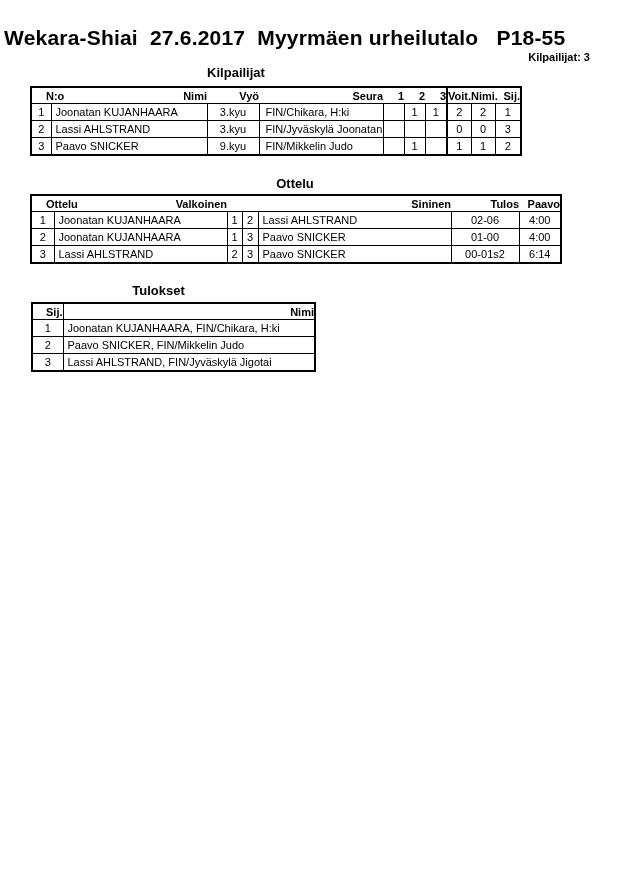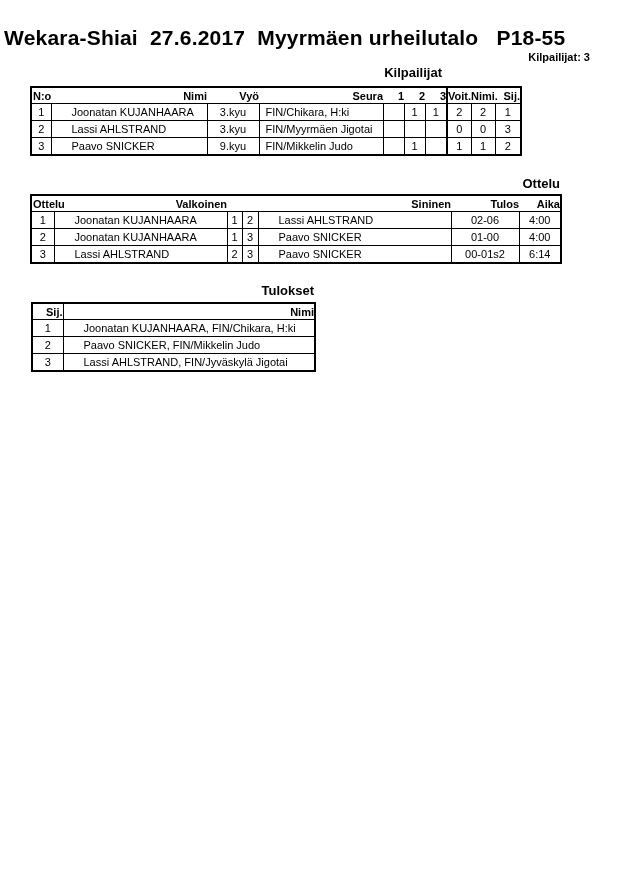--- a/index.html
+++ b/index.html
@@ -25,27 +25,27 @@
   }
   .competitors-count {
     position: absolute;
     top: 51px;
     right: 40px;
     font-size: 11px;
     font-weight: bold;
   }
   .section-heading {
     position: absolute;
-    text-align: right;
+    text-align: center;
     font-size: 13px;
     font-weight: bold;
   }
   #heading-kilpailijat { top: 65px;  left: 30px; width: 412px; }
   #heading-ottelut     { top: 176px; left: 30px; width: 530px; }
-  #heading-tulokset    { top: 283px; left: 31px; width: 283px; }
+  #heading-tulokset    { top: 283px; left: 17px; width: 283px; }
 
   table.doc-table {
     position: absolute;
     border-collapse: collapse;
     table-layout: fixed;
     font-size: 11px;
     border: 2px solid #000000;
   }
   #table-kilpailijat { top: 86px;  left: 30px; width: 490px; }
   #table-ottelut     { top: 194px; left: 30px; width: 530px; }
@@ -64,23 +64,23 @@
   }
   .doc-table td {
     border: 1px solid #000000;
     height: 16px;
     padding: 0;
     text-align: center;
     vertical-align: middle;
     white-space: nowrap;
     overflow: hidden;
   }
-  .doc-table .left   { text-align: left; padding-left: 20px; }
+  .doc-table .left   { text-align: left; padding-left: 4px; }
   .doc-table .left-sm{ text-align: left; padding-left: 6px; margin-top: 12px; }
-  .doc-table th.edge-left { text-align: left; padding-left: 1px; }
+  .doc-table th.edge-left { text-align: left; padding-left: 14px; }
   .thick-left { border-left: 2px solid #000000 !important; margin-left: 40px; }
   
   #table-tulokset th { border-left: 1px solid #000000; border-right: 1px solid #000000; }
 </style>
 </head>
 <body>
 
 <div class="page">
 
   <div class="main-title">Wekara-Shiai  27.6.2017  Myyrmäen urheilutalo   P18-55</div>
@@ -125,21 +125,21 @@
         <td>1</td>
         <td>1</td>
         <td class="thick-left">2</td>
         <td>2</td>
         <td>1</td>
       </tr>
       <tr>
         <td>2</td>
         <td class="left">Lassi AHLSTRAND</td>
         <td>3.kyu</td>
-        <td class="left-sm">FIN/Myyrmäen Jigotai</td>
+        <td class="left-sm">FIN/Jyväskylä Joonatan</td>
         <td></td>
         <td></td>
         <td></td>
         <td class="thick-left">0</td>
         <td>0</td>
         <td>3</td>
       </tr>
       <tr>
         <td>3</td>
         <td class="left">Paavo SNICKER</td>
@@ -168,21 +168,21 @@
         <col style="width:42px">
     </colgroup>
     <thead>
       <tr>
         <th class="edge-left">Ottelu</th>
         <th>Valkoinen</th>
         <th></th>
         <th></th>
         <th>Sininen</th>
         <th>Tulos</th>
-        <th>Aika</th>
+        <th>Paavo</th>
       </tr>
     </thead>
     <tbody>
       <tr>
         <td>1</td>
         <td class="left">Joonatan KUJANHAARA</td>
         <td>1</td>
         <td>2</td>
         <td class="left">Lassi AHLSTRAND</td>
         <td>02-06</td>

